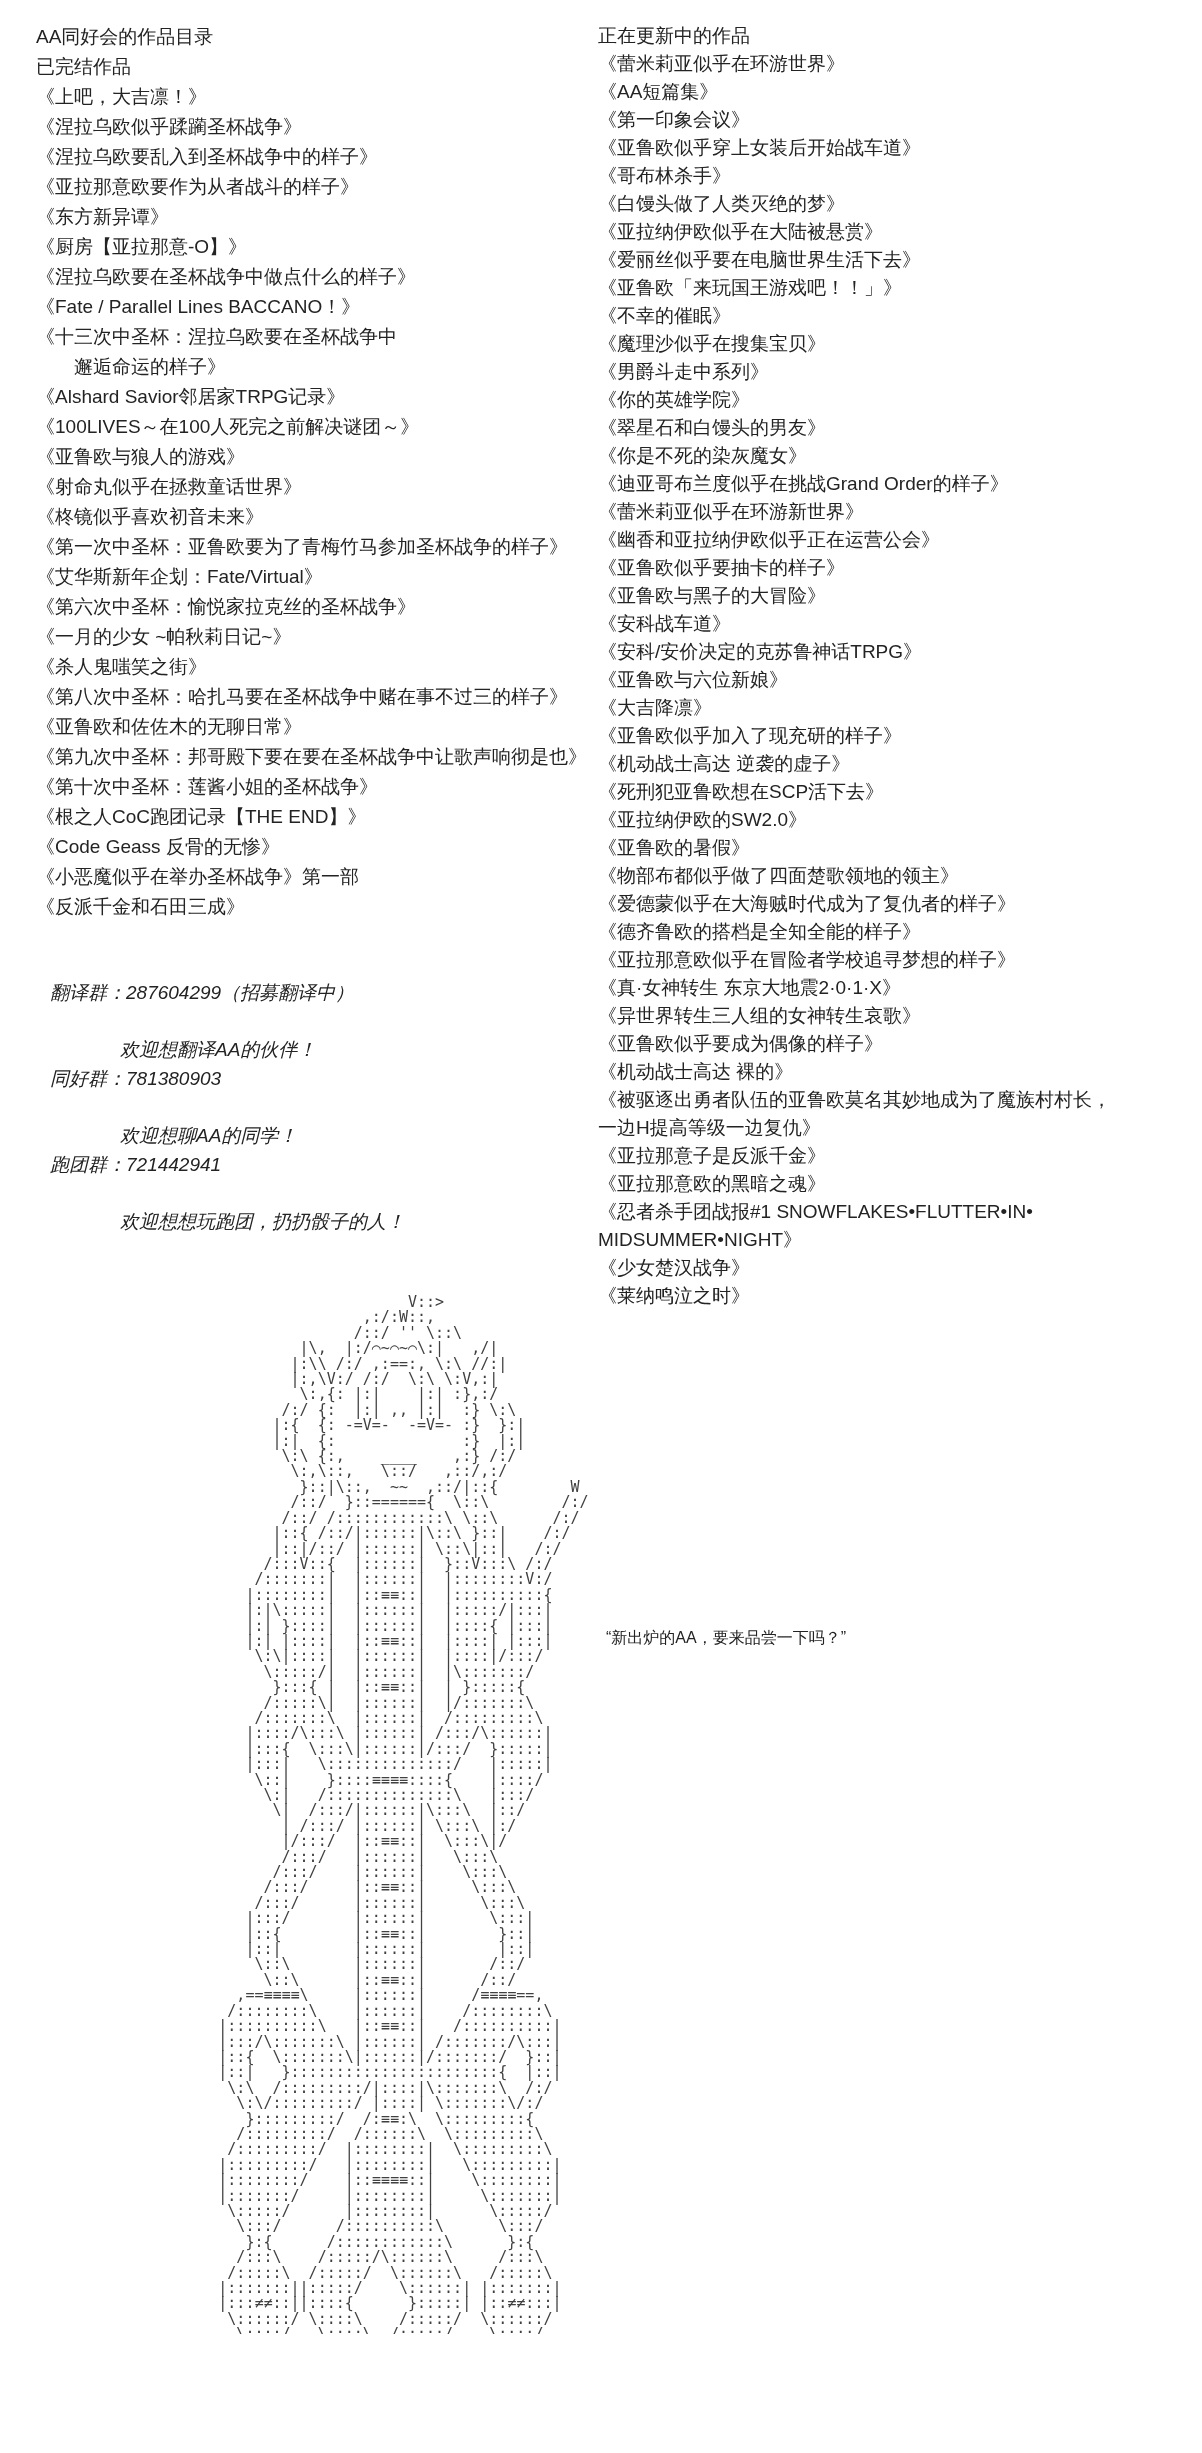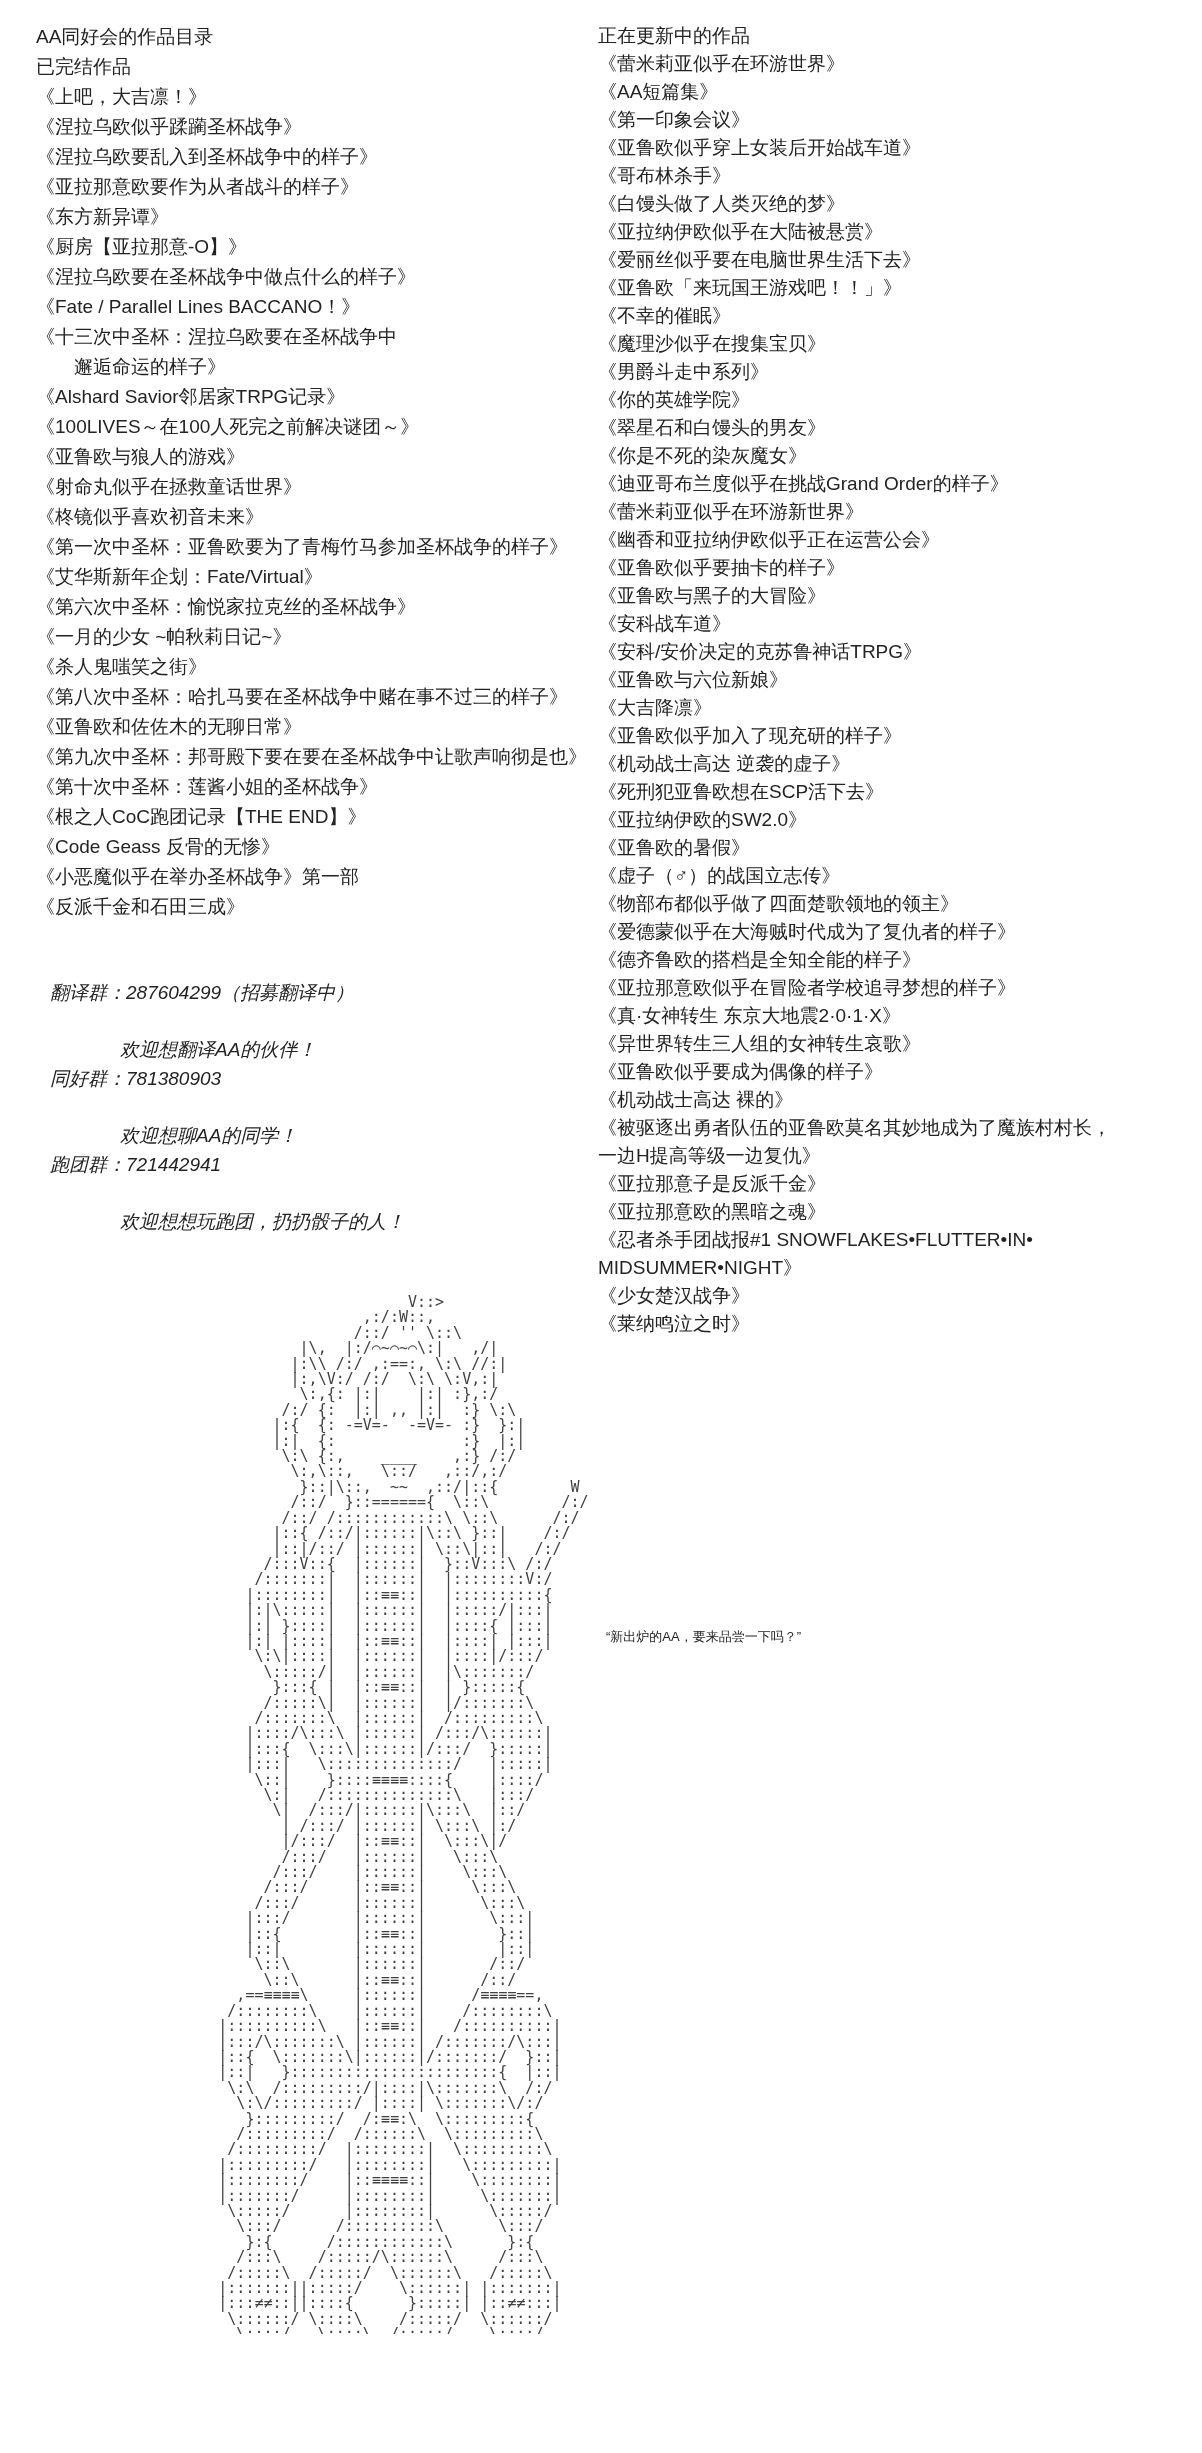--- a/index.html
+++ b/index.html
@@ -13,21 +13,21 @@
     overflow:hidden;
   }
   .col{position:absolute;}
   .col-left{left:36px;top:22px;width:566px;}
   .col-right{left:598px;top:22px;width:600px;}
   .line{white-space:pre;font-size:19px;line-height:30px;}
   .col-right .line{line-height:28px;}
   .contact{position:absolute;left:50px;top:978px;}
   .contact .line{line-height:29px;font-style:italic;}
   .contact .indent{padding-left:70px;margin-top:28px;}
-  .quote{position:absolute;left:606px;top:1628px;font-size:13px;white-space:pre;}
+  .quote{position:absolute;left:606px;top:1628px;font-size:16px;white-space:pre;}
   .ascii{
     position:absolute;left:128px;top:1295px;
     margin:0;
     font-family:"DejaVu Sans Mono","Liberation Mono",monospace;
     font-size:15px;line-height:15.4px;
     color:#404040;
     white-space:pre;
   }
 </style>
 </head>
@@ -106,21 +106,20 @@
         <div class="line">《亚鲁欧与黑子的大冒险》</div>
         <div class="line">《安科战车道》</div>
         <div class="line">《安科/安价决定的克苏鲁神话TRPG》</div>
         <div class="line">《亚鲁欧与六位新娘》</div>
         <div class="line">《大吉降凛》</div>
         <div class="line">《亚鲁欧似乎加入了现充研的样子》</div>
         <div class="line">《机动战士高达 逆袭的虚子》</div>
         <div class="line">《死刑犯亚鲁欧想在SCP活下去》</div>
         <div class="line">《亚拉纳伊欧的SW2.0》</div>
         <div class="line">《亚鲁欧的暑假》</div>
-        <div class="line">《虚子（♂）的战国立志传》</div>
         <div class="line">《物部布都似乎做了四面楚歌领地的领主》</div>
         <div class="line">《爱德蒙似乎在大海贼时代成为了复仇者的样子》</div>
         <div class="line">《德齐鲁欧的搭档是全知全能的样子》</div>
         <div class="line">《亚拉那意欧似乎在冒险者学校追寻梦想的样子》</div>
         <div class="line">《真·女神转生 东京大地震2·0·1·X》</div>
         <div class="line">《异世界转生三人组的女神转生哀歌》</div>
         <div class="line">《亚鲁欧似乎要成为偶像的样子》</div>
         <div class="line">《机动战士高达 裸的》</div>
         <div class="line">《被驱逐出勇者队伍的亚鲁欧莫名其妙地成为了魔族村村长，</div>
         <div class="line">一边H提高等级一边复仇》</div>

